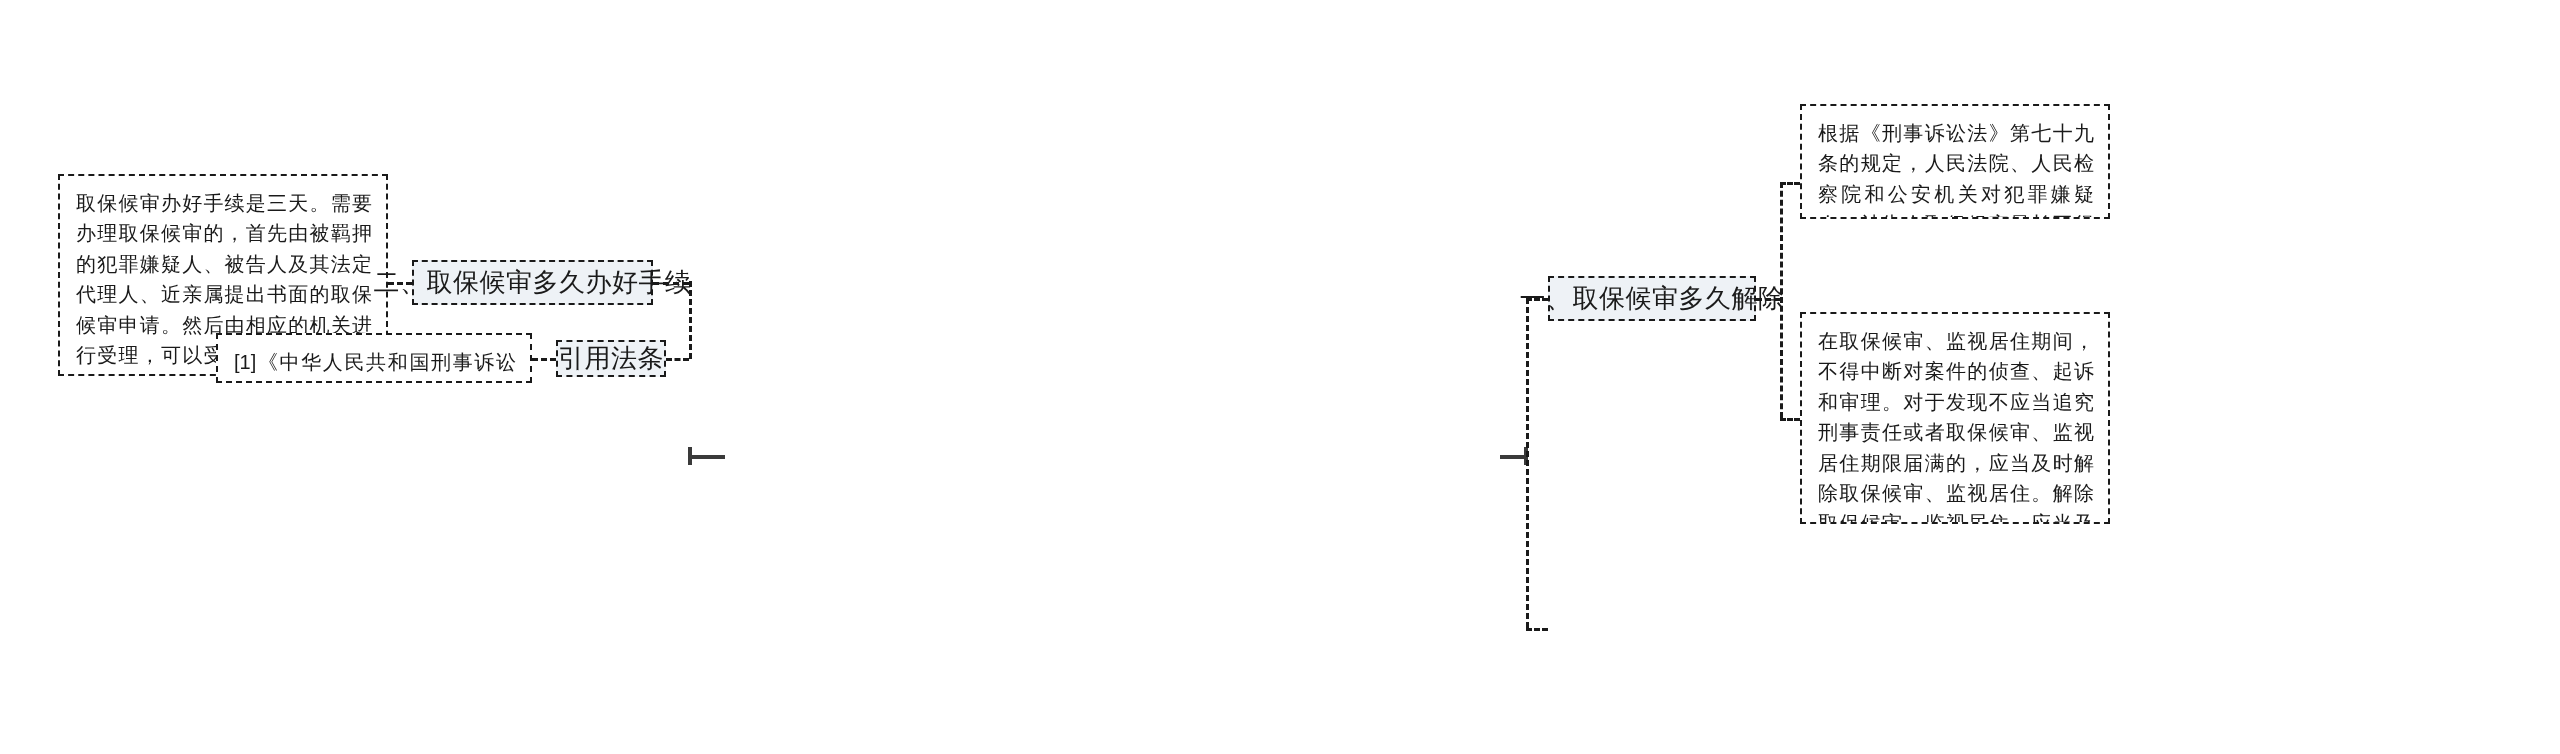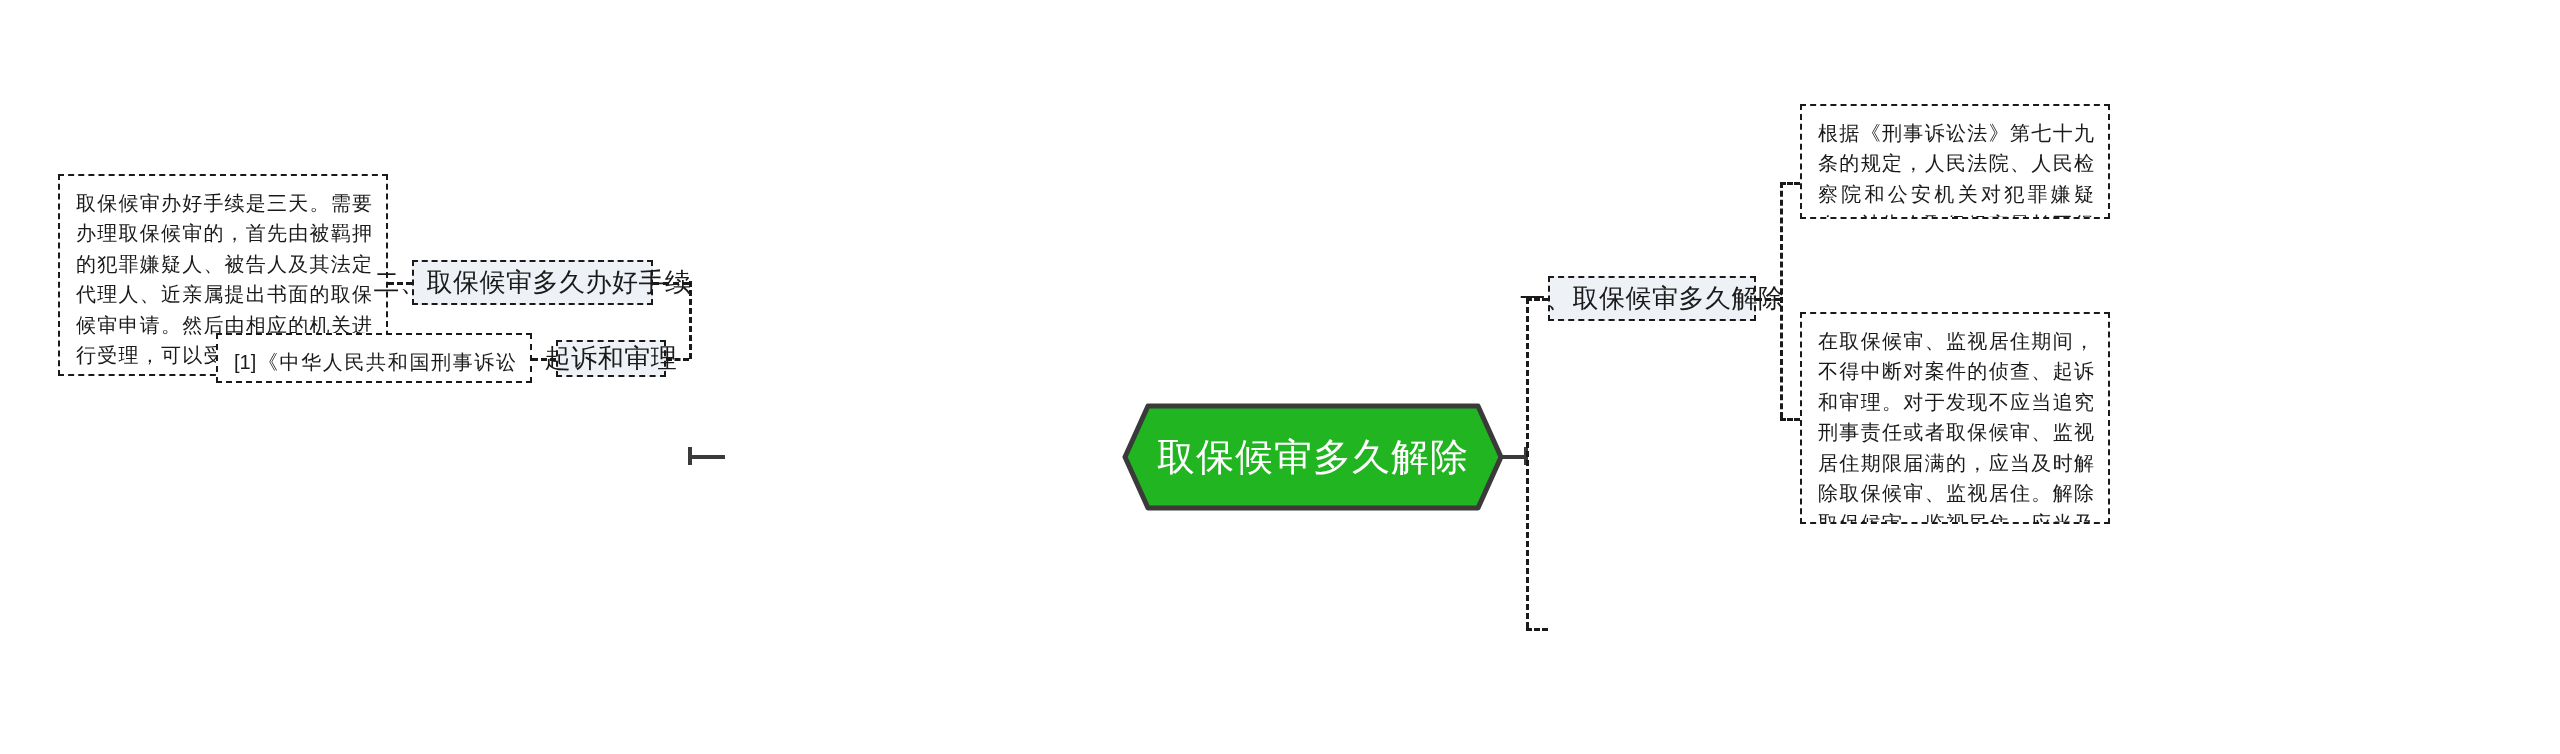--- a/index.html
+++ b/index.html
@@ -110,37 +110,29 @@
   <div class="hline" style="left:388px; top:282px; width:24px;"></div>
 
   <div class="node" id="node-two" style="left:412px; top:179px; width:241px; height:45px; top:260px;">二、取保候审多久办好手续</div>
 
   <div class="hline" style="left:653px; top:282px; width:36px;"></div>
 
   <div class="leaf" id="leaf-citation" style="left:216px; top:333px; width:316px; height:50px; top:333px;">[1]《中华人民共和国刑事诉讼法》 第七十九条</div>
 
   <div class="hline" style="left:532px; top:358px; width:24px;"></div>
 
-  <div class="node" id="node-citation" style="left:556px; top:340px; width:110px; height:37px;">起诉和审理</div>
+  <div class="node" id="node-citation" style="left:556px; top:340px; width:110px; height:37px;">引用法条</div>
 
   <div class="hline" style="left:666px; top:358px; width:23px;"></div>
 
   <div class="vline" style="left:689px; top:281px; height:78px;"></div>
 
   <div class="stub" style="left:689px; top:455px; width:36px;"></div>
   <div class="stubv" style="left:688px; top:447px; height:18px;"></div>
 
-  <div id="center-node">
-    <div class="hexwrap">
-      <svg width="382" height="108" viewBox="0 0 382 108" preserveAspectRatio="none">
-        <polygon points="26,3 356,3 379,54 356,105 26,105 3,54" fill="#22b522" stroke="#3a3a3a" stroke-width="5" stroke-linejoin="round"></polygon>
-      </svg>
-    </div>
-    <div class="hexlabel">取保候审多久解除</div>
-  </div>
 
   <div class="stub" style="left:1500px; top:455px; width:26px;"></div>
   <div class="stubv" style="left:1524px; top:447px; height:18px;"></div>
 
   <div class="vline" style="left:1526px; top:298px; height:330px;"></div>
 
   <div class="hline" style="left:1526px; top:298px; width:22px;"></div>
 
   <div class="node" id="node-one" style="left:1548px; top:268px; width:208px; height:45px; top:276px;">一、取保候审多久解除</div>
 

